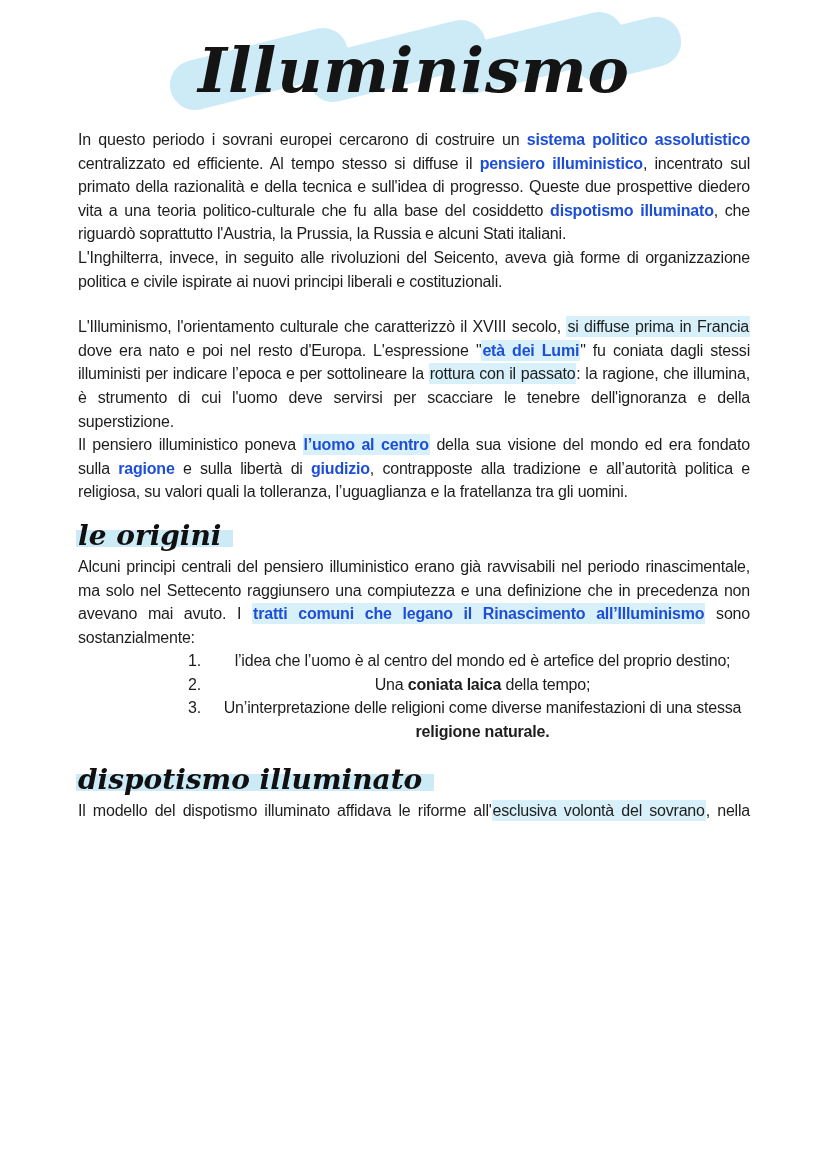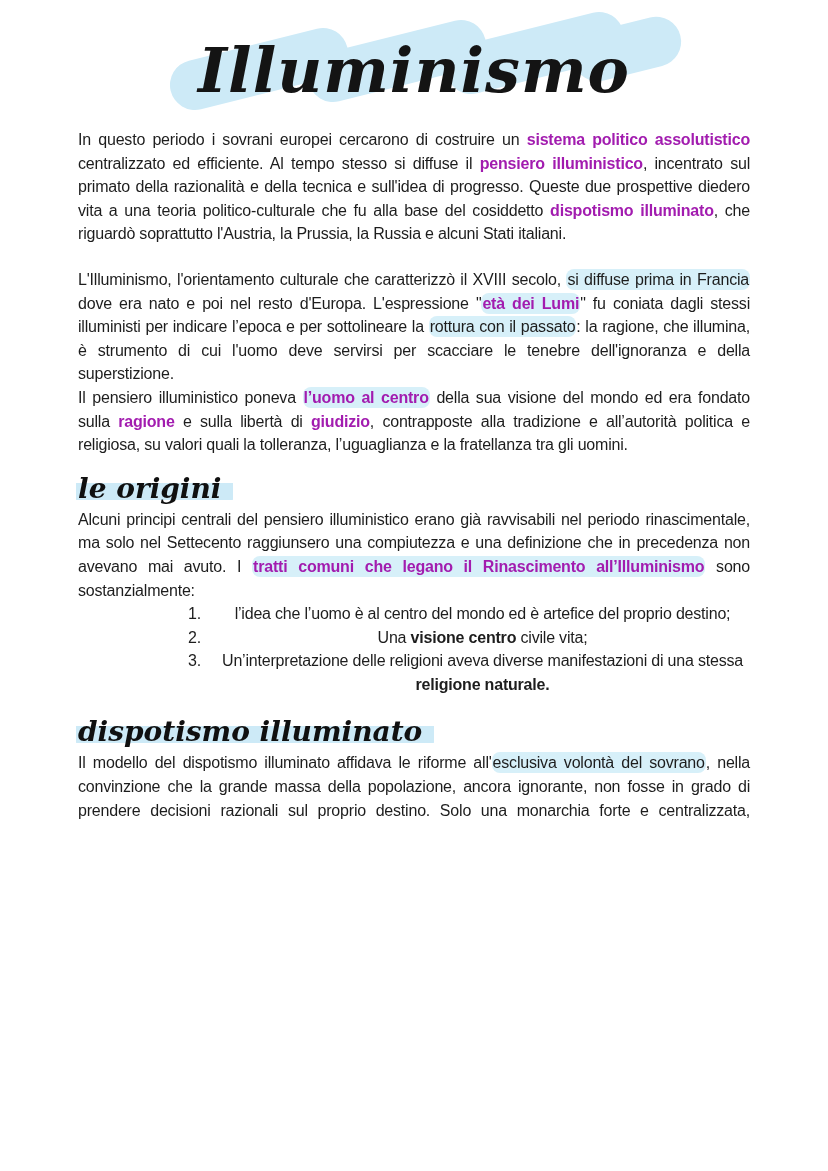--- a/index.html
+++ b/index.html
@@ -44,25 +44,25 @@
 
   
   .body {
     margin: 0;
     font-size: 16px;
     line-height: 23.6px;
     letter-spacing: -0.2px;
     text-align: justify;
     color: #1d1d1d;
   }
-  .body strong { font-weight: 700; color: #a21caf; }
+  .body strong { font-weight: 700; color: #1d4ed8; }
   .gap-top { margin-top: 22px; }
   .hl {
     background: #d7f0f9;
-    border-radius: 8px;
+    border-radius: 0;
     padding: 2px 1px;
     -webkit-box-decoration-break: clone;
     box-decoration-break: clone;
   }
 
   
   .script-h {
     margin: 16px 0 3px 0;
     font-family: "DejaVu Serif", serif;
     font-style: italic;
@@ -93,42 +93,43 @@
     <div class="brush b1"></div>
     <div class="brush b2"></div>
     <div class="brush b3"></div>
     <div class="brush b4"></div>
     <h1 class="title">Illuminismo</h1>
   </div>
 
   <p class="body"><span>In questo periodo i sovrani europei cercarono di costruire un </span><strong>sistema politico assolutistico</strong><span> centralizzato ed efficiente. Al tempo stesso si diffuse il </span><strong>pensiero illuministico</strong><span>, incentrato sul primato della razionalità e della tecnica e sull'idea di progresso. Queste due prospettive diedero vita a una teoria politico-culturale che fu alla base del cosiddetto </span><strong>dispotismo illuminato</strong><span>, che riguardò soprattutto l'Austria, la Prussia, la Russia e alcuni Stati italiani.</span></p>
 
 
+  <p class="body">L'Inghilterra, invece, in seguito alle rivoluzioni del Seicento, aveva già forme di organizzazione politica e civile ispirate ai nuovi principi liberali e costituzionali.</p>
 
   <p class="body gap-top"><span>L'Illuminismo, l'orientamento culturale che caratterizzò il XVIII secolo, </span><span class="hl">si diffuse prima in Francia</span><span> dove era nato e poi nel resto d'Europa. L'espressione "</span><strong class="hl">età dei Lumi</strong><span>" fu coniata dagli stessi illuministi per indicare l’epoca e per sottolineare la </span><span class="hl">rottura con il passato</span><span>: la ragione, che illumina, è strumento di cui l'uomo deve servirsi per scacciare le tenebre dell'ignoranza e della superstizione.</span></p>
 
   <p class="body"><span>Il pensiero illuministico poneva </span><strong class="hl">l’uomo al centro</strong><span> della sua visione del mondo ed era fondato sulla </span><strong>ragione</strong><span> e sulla libertà di </span><strong>giudizio</strong><span>, contrapposte alla tradizione e all’autorità politica e religiosa, su valori quali la tolleranza, l’uguaglianza e la fratellanza tra gli uomini.</span></p>
 
 
   <h2 class="script-h"><span class="h-text">le origini</span></h2>
 
   <p class="body"><span>Alcuni principi centrali del pensiero illuministico erano già ravvisabili nel periodo rinascimentale, ma solo nel Settecento raggiunsero una compiutezza e una definizione che in precedenza non avevano mai avuto. I </span><strong class="hl">tratti comuni che legano il Rinascimento all’Illuminismo</strong><span> sono sostanzialmente:</span></p>
 
   <div class="olist">
     <div class="li">
       <span class="num">1.</span>
       <div class="li-body"><span>l’idea che l’uomo è al centro del mondo ed è artefice del proprio destino;</span></div>
     </div>
     <div class="li">
       <span class="num">2.</span>
-      <div class="li-body"><span>Una </span><strong>visione centro</strong><span> civile vita;</span></div>
+      <div class="li-body"><span>Una </span><strong>coniata laica</strong><span> della tempo;</span></div>
     </div>
     <div class="li">
       <span class="num">3.</span>
-      <div class="li-body"><span>Un’interpretazione delle religioni aveva diverse manifestazioni di una stessa </span><strong>religione naturale.</strong></div>
+      <div class="li-body"><span>Un’interpretazione delle religioni come diverse manifestazioni di una stessa </span><strong>religione naturale.</strong></div>
     </div>
   </div>
 
   <h2 class="script-h" style="margin-top:20px"><span class="h-text">dispotismo illuminato</span></h2>
 
   <p class="body"><span>Il modello del dispotismo illuminato affidava le riforme all'</span><span class="hl">esclusiva volontà del sovrano</span><span>, nella convinzione che la grande massa della popolazione, ancora ignorante, non fosse in grado di prendere decisioni razionali sul proprio destino. Solo una monarchia forte e centralizzata, illuminata dalla ragione, grazie alla collaborazione dei philosophe, poteva promuovere un'adeguata trasformazione della società ed evitare pericolosi rivolgimenti politici e sociali. Sostenitore di queste tesi era in particolare </span><span class="hl">Voltaire</span><span> (1694-1778), secondo il quale le riforme erano possibili solo se attuate dall'alto.</span></p>
 
   <h2 class="script-h" style="margin-top:20px"><span class="h-text">il cosmopolitismo</span></h2>
 
 

